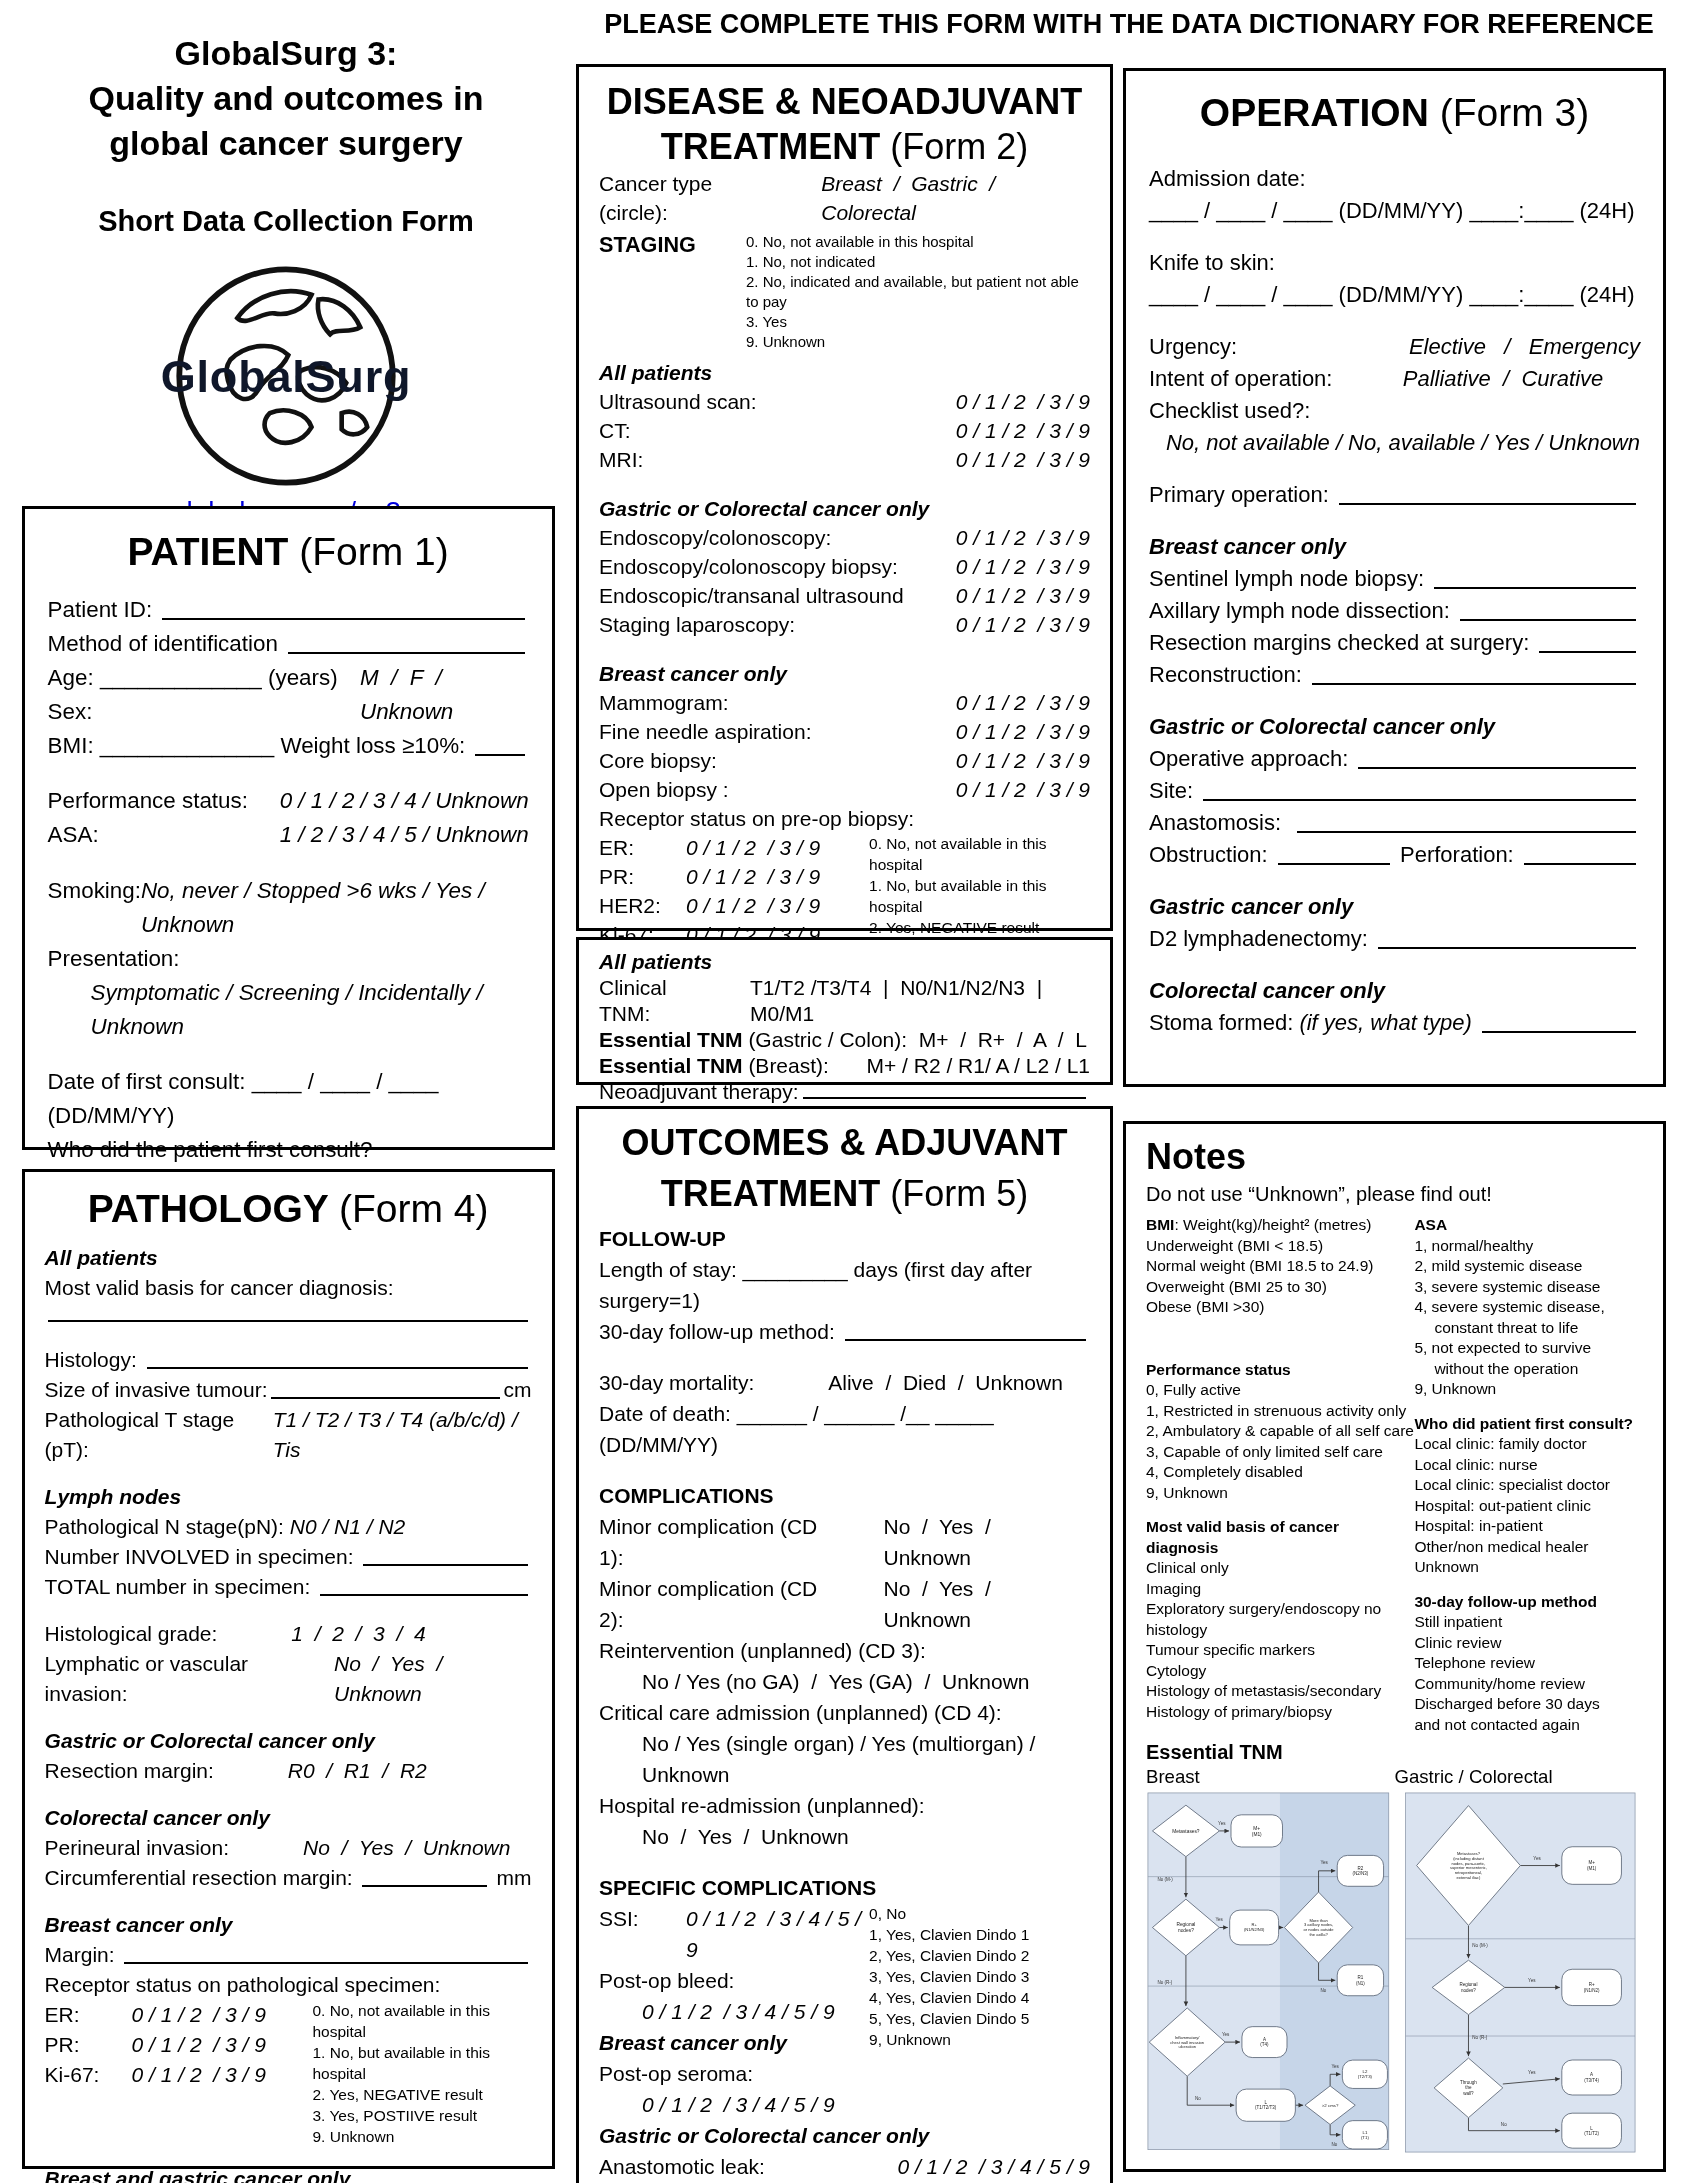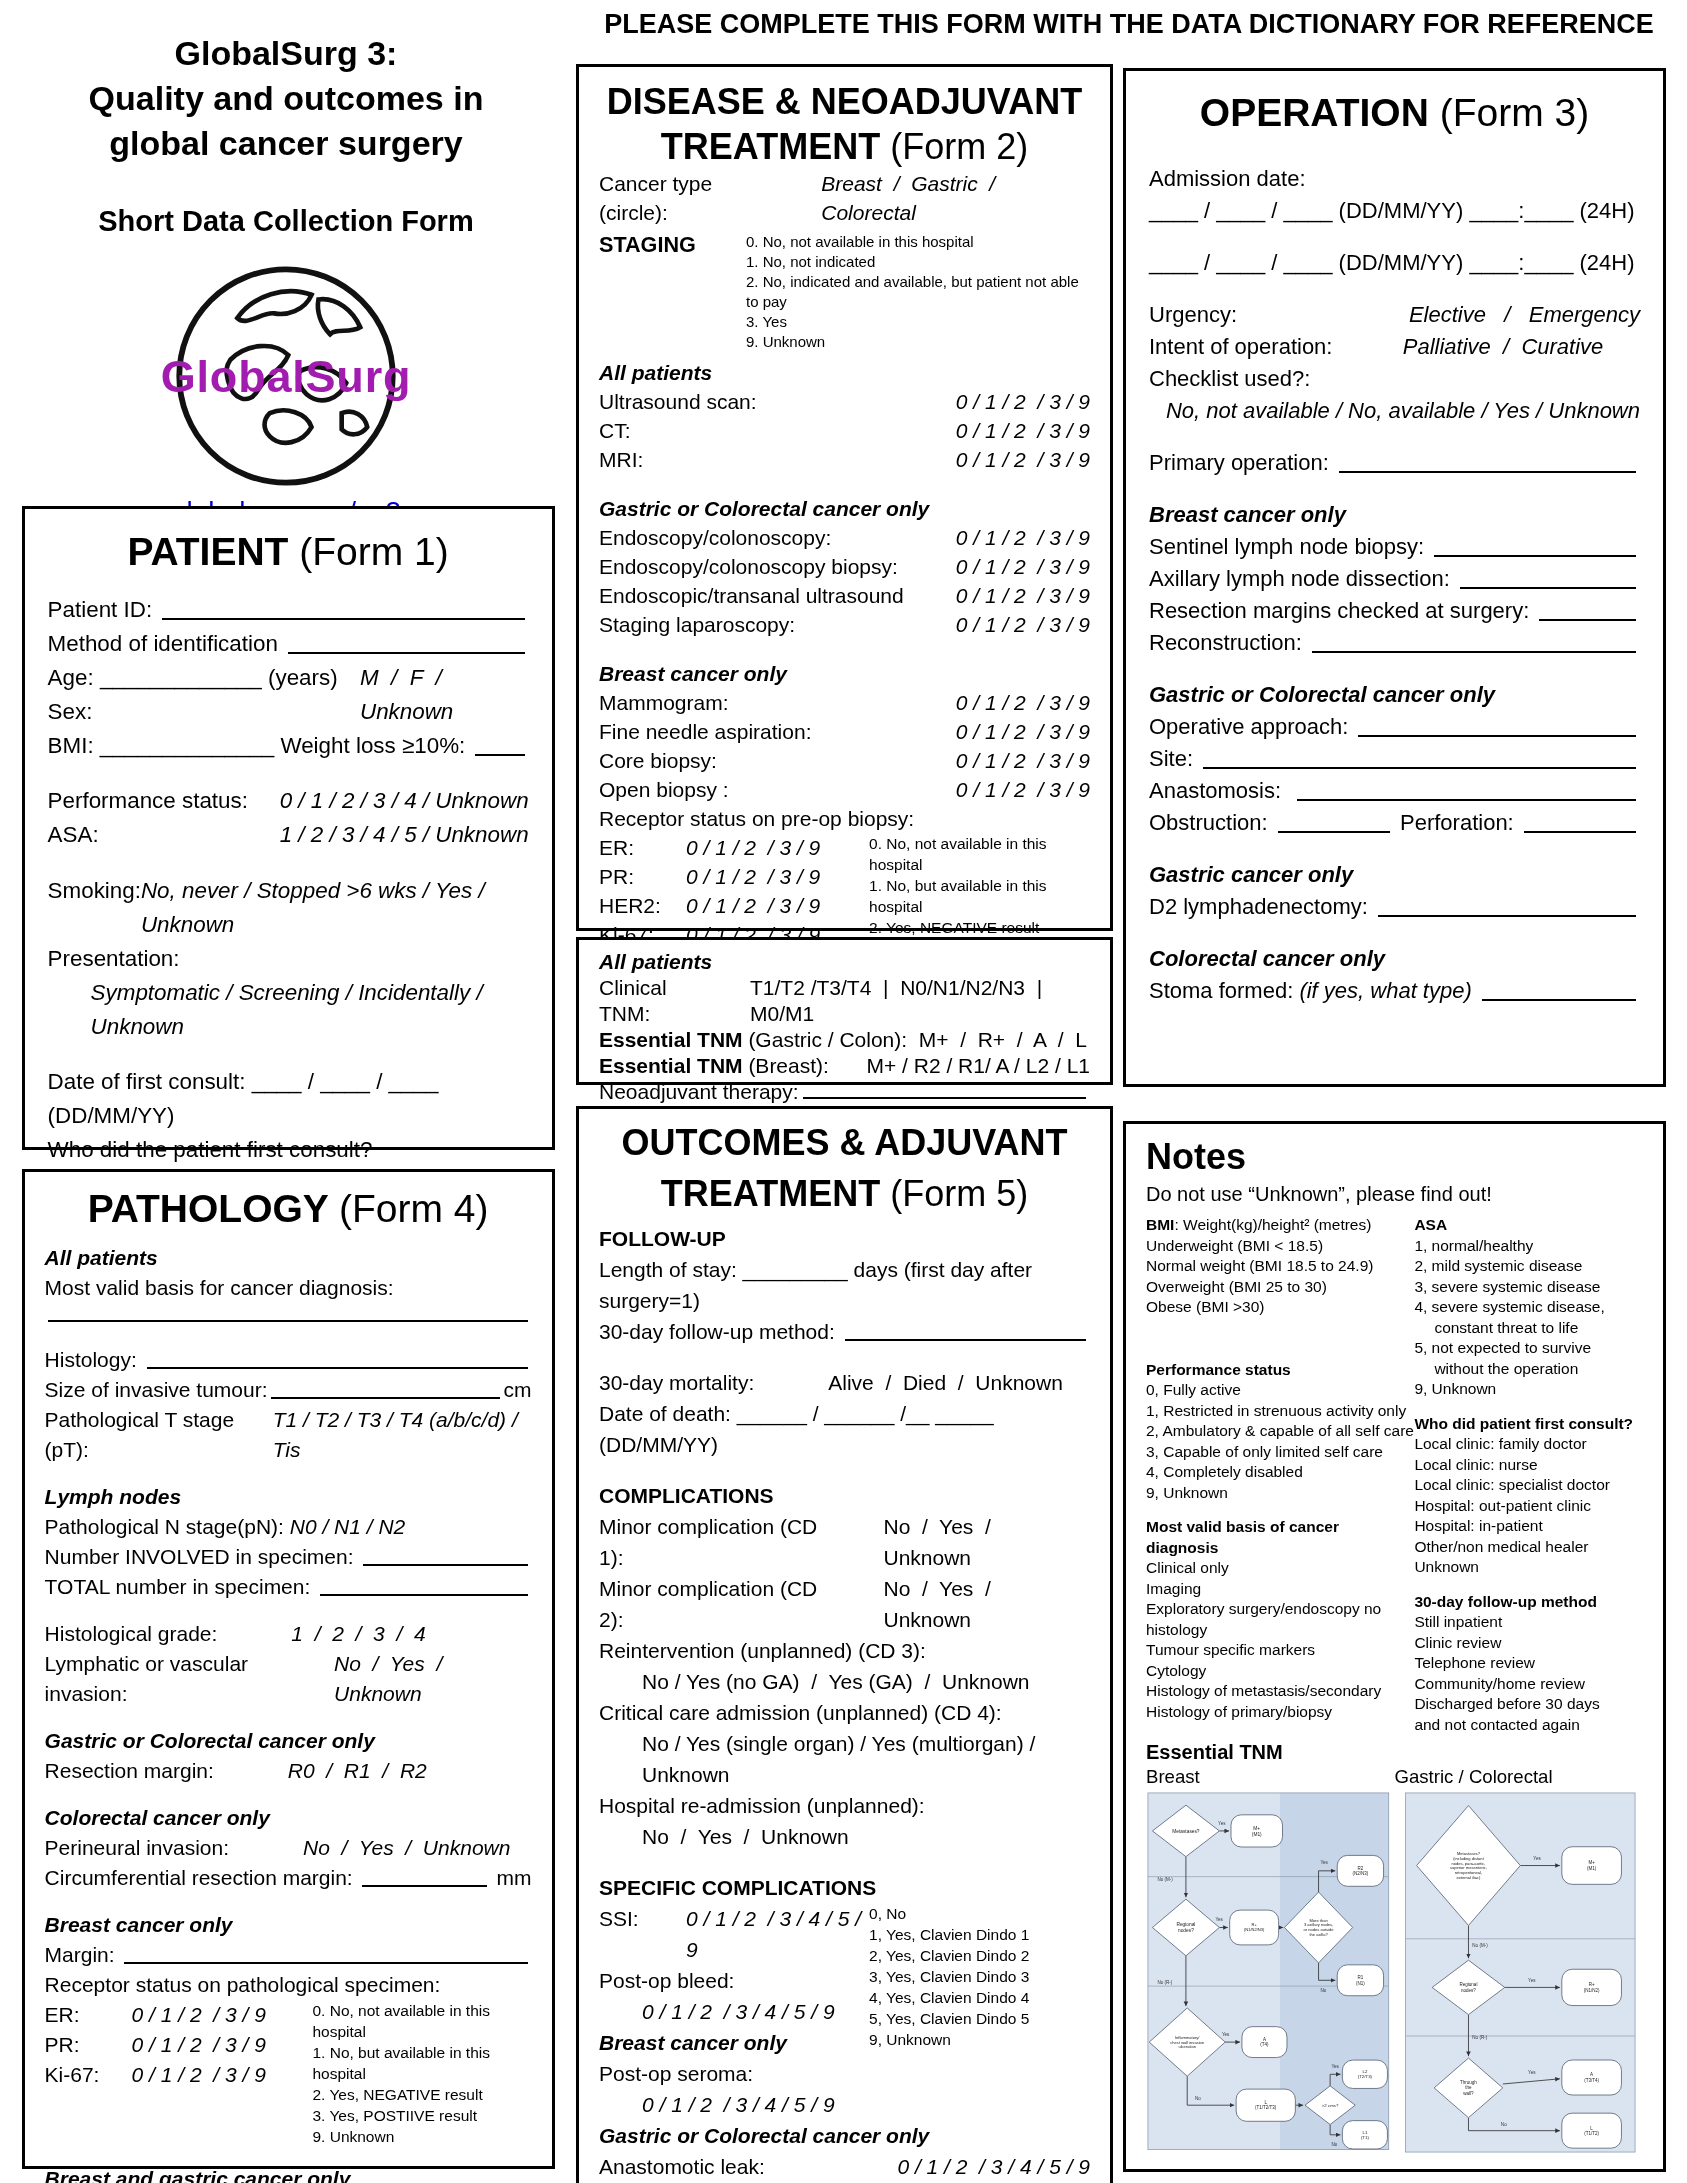--- a/index.html
+++ b/index.html
@@ -22,21 +22,21 @@
 
   
   #notice{position:absolute;left:588px;top:9.3px;width:1082px;text-align:center;
           font-size:27px;font-weight:700;}
   #lhead{position:absolute;left:31px;top:31px;width:510px;text-align:center;}
   #ltitle .ln{justify-content:center;font-size:34px;font-weight:700;line-height:45px;}
   #lsub{font-size:29px;font-weight:700;margin-top:39px;}
   #logo{position:relative;margin-top:21.6px;height:232px;}
   #logo svg{display:block;margin:0 auto;height:232px;}
   #wordmark{position:absolute;left:0;top:91px;width:100%;text-align:center;
-            font-size:45px;font-weight:700;color:#a21caf;letter-spacing:0.8px;}
+            font-size:45px;font-weight:700;color:#0f172a;letter-spacing:0.8px;}
   #weblink{font-size:28px;color:#0000dd;text-decoration:underline;margin-top:4.6px;display:inline-block;}
 
   
   #patient{left:21.6px;top:506px;width:533px;height:644px;padding:15.5px 23px;}
   #patient .title .ln{font-size:39px;line-height:48px;margin:3.1px 0 17px;}
   #patient .body .ln{font-size:22.4px;line-height:34px;}
   #patient .blank{height:21.6px;}
 
   
   #disease{left:576px;top:64px;width:537px;height:867px;padding:12.4px 20px;}
@@ -210,20 +210,21 @@
   </div>
 
   <div id="operation" class="box">
     <div class="title">
         <div class="ln"><span class="b">OPERATION </span><span>(Form 3)</span></div>
       </div>
     <div class="body">
         <div class="ln"><span>Admission date:</span></div>
         <div class="ln"><span>____ / ____ / ____ (DD/MM/YY) ____:____ (24H)</span></div>
         <div class="ln blank"></div>
+        <div class="ln"><span>Knife to skin:</span></div>
         <div class="ln"><span>____ / ____ / ____ (DD/MM/YY) ____:____ (24H)</span></div>
         <div class="ln blank"></div>
         <div class="ln"><span>Urgency:</span><span class="sp"></span><span class="i">Elective   /   Emergency</span></div>
         <div class="ln"><span>Intent of operation:</span><span class="sp"></span><span class="i">Palliative  /  Curative</span><span>      </span></div>
         <div class="ln"><span>Checklist used?:</span></div>
         <div class="ln rt"><span class="i">No, not available / No, available / Yes / Unknown</span></div>
         <div class="ln blank"></div>
         <div class="ln"><span>Primary operation: </span><span class="fl"></span></div>
         <div class="ln blank"></div>
         <div class="ln"><span class="bi">Breast cancer only</span></div>

